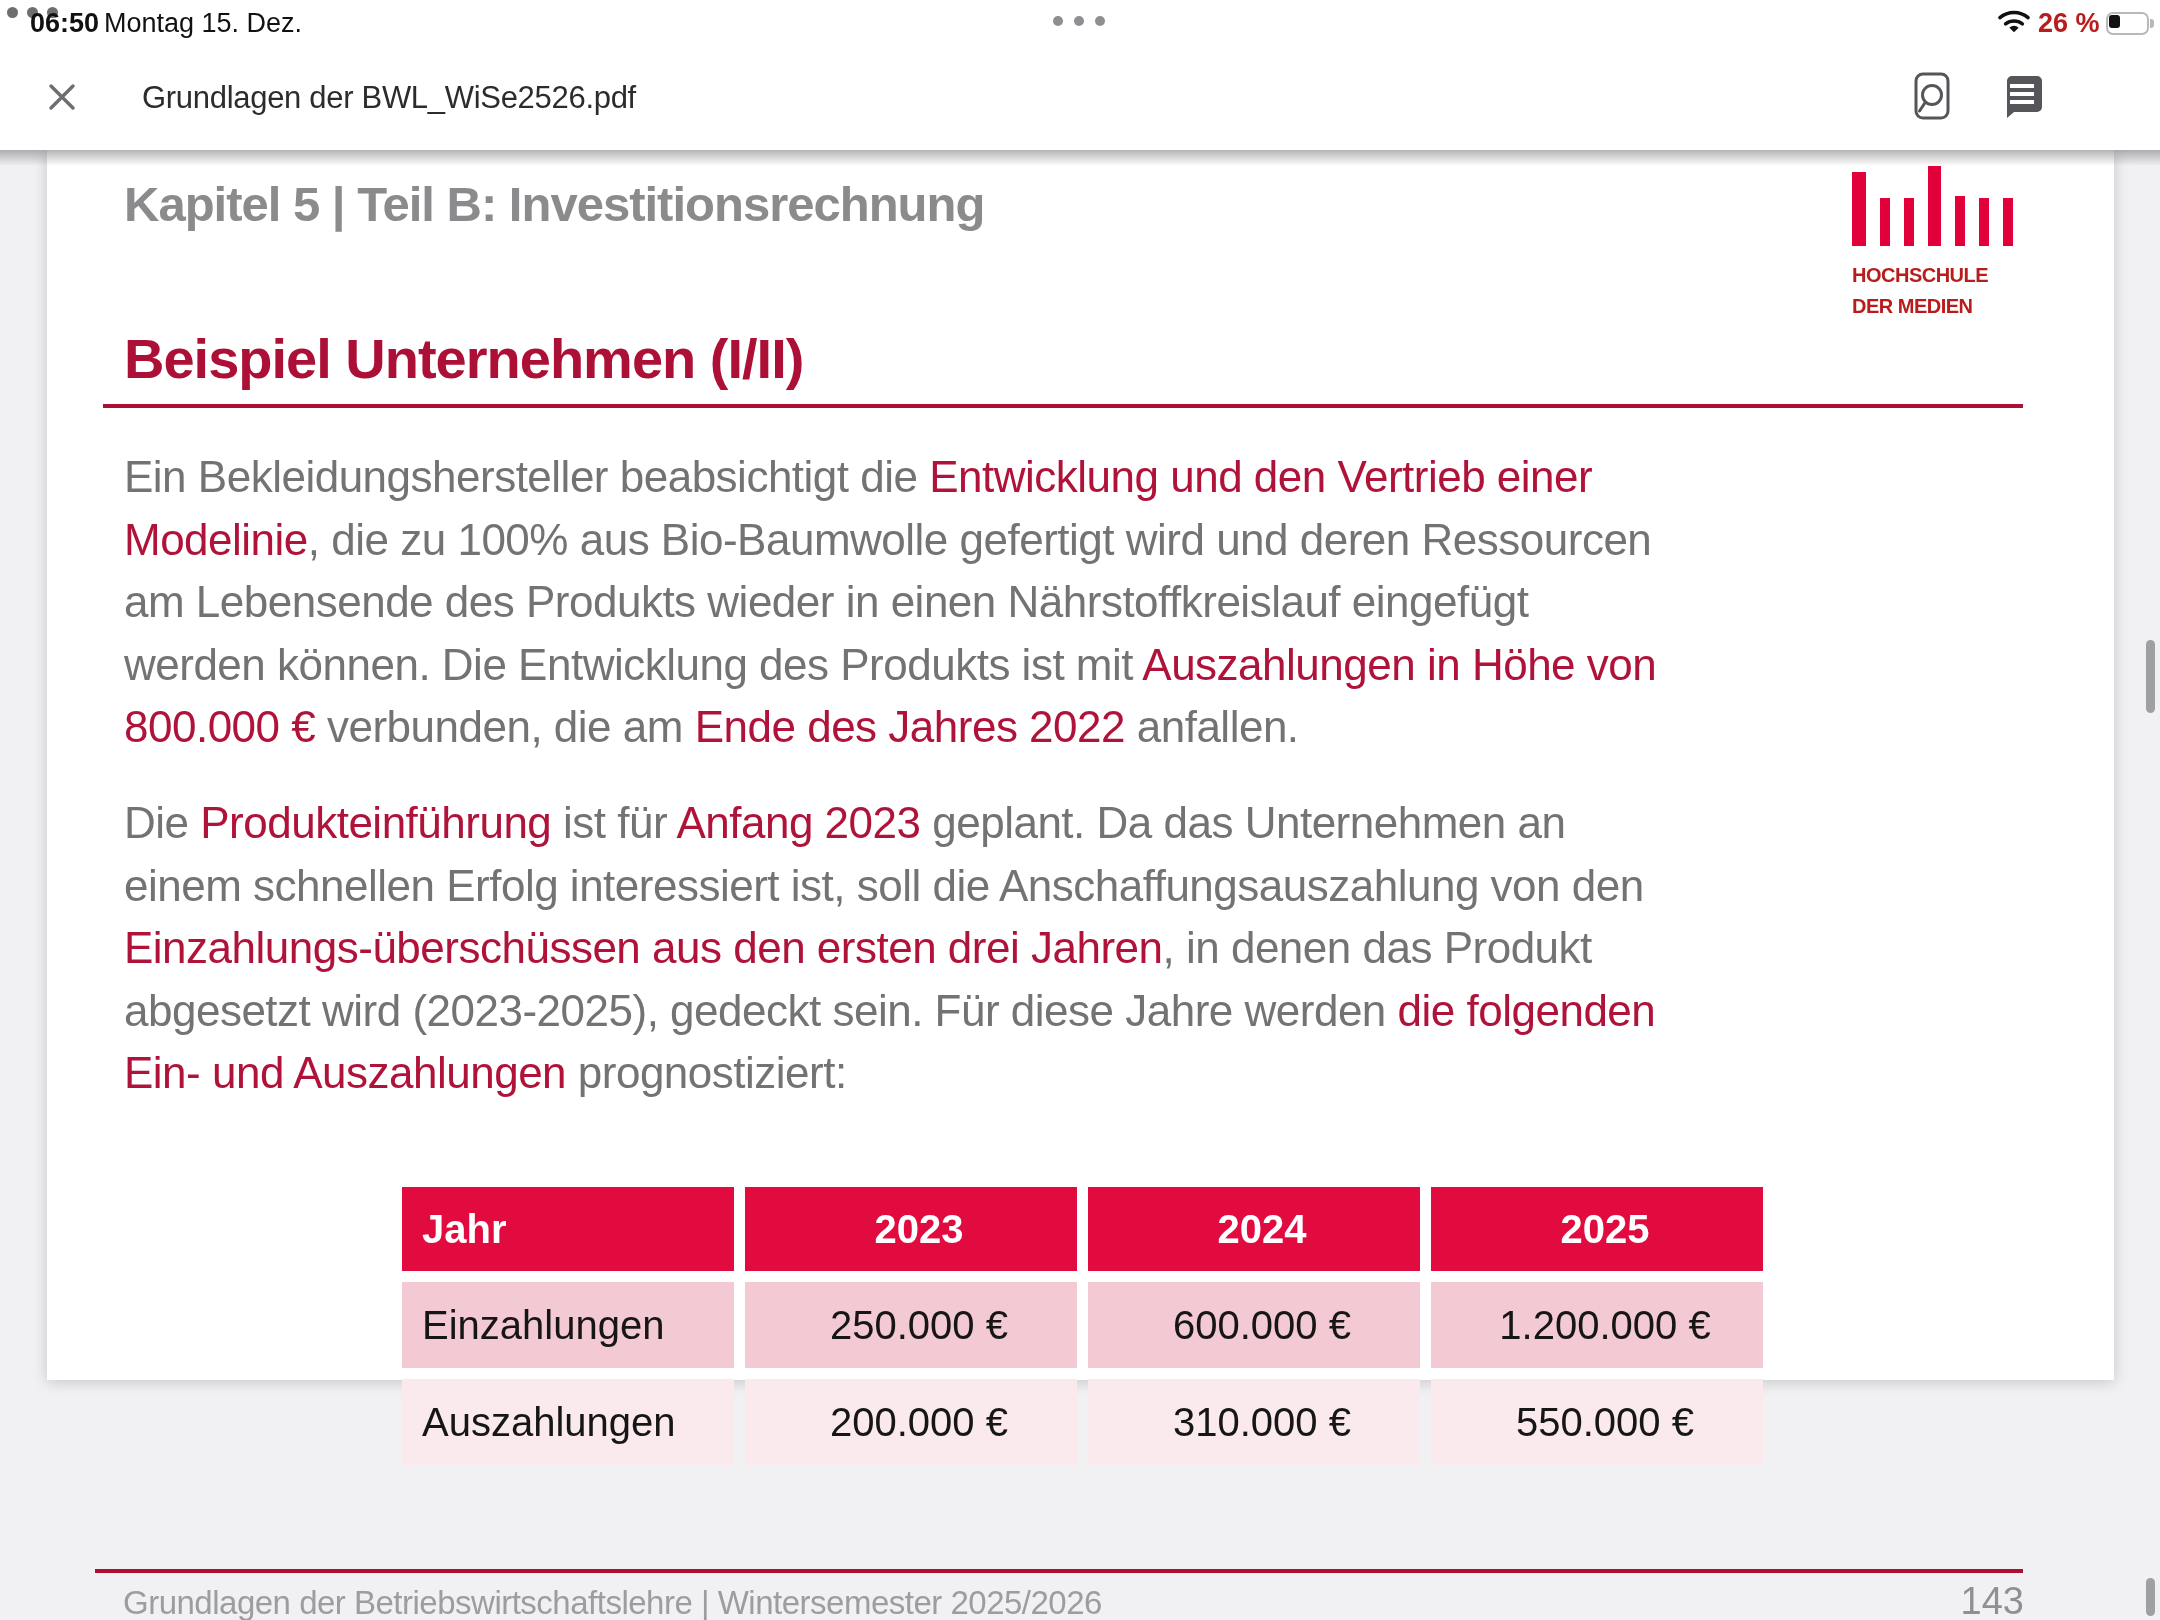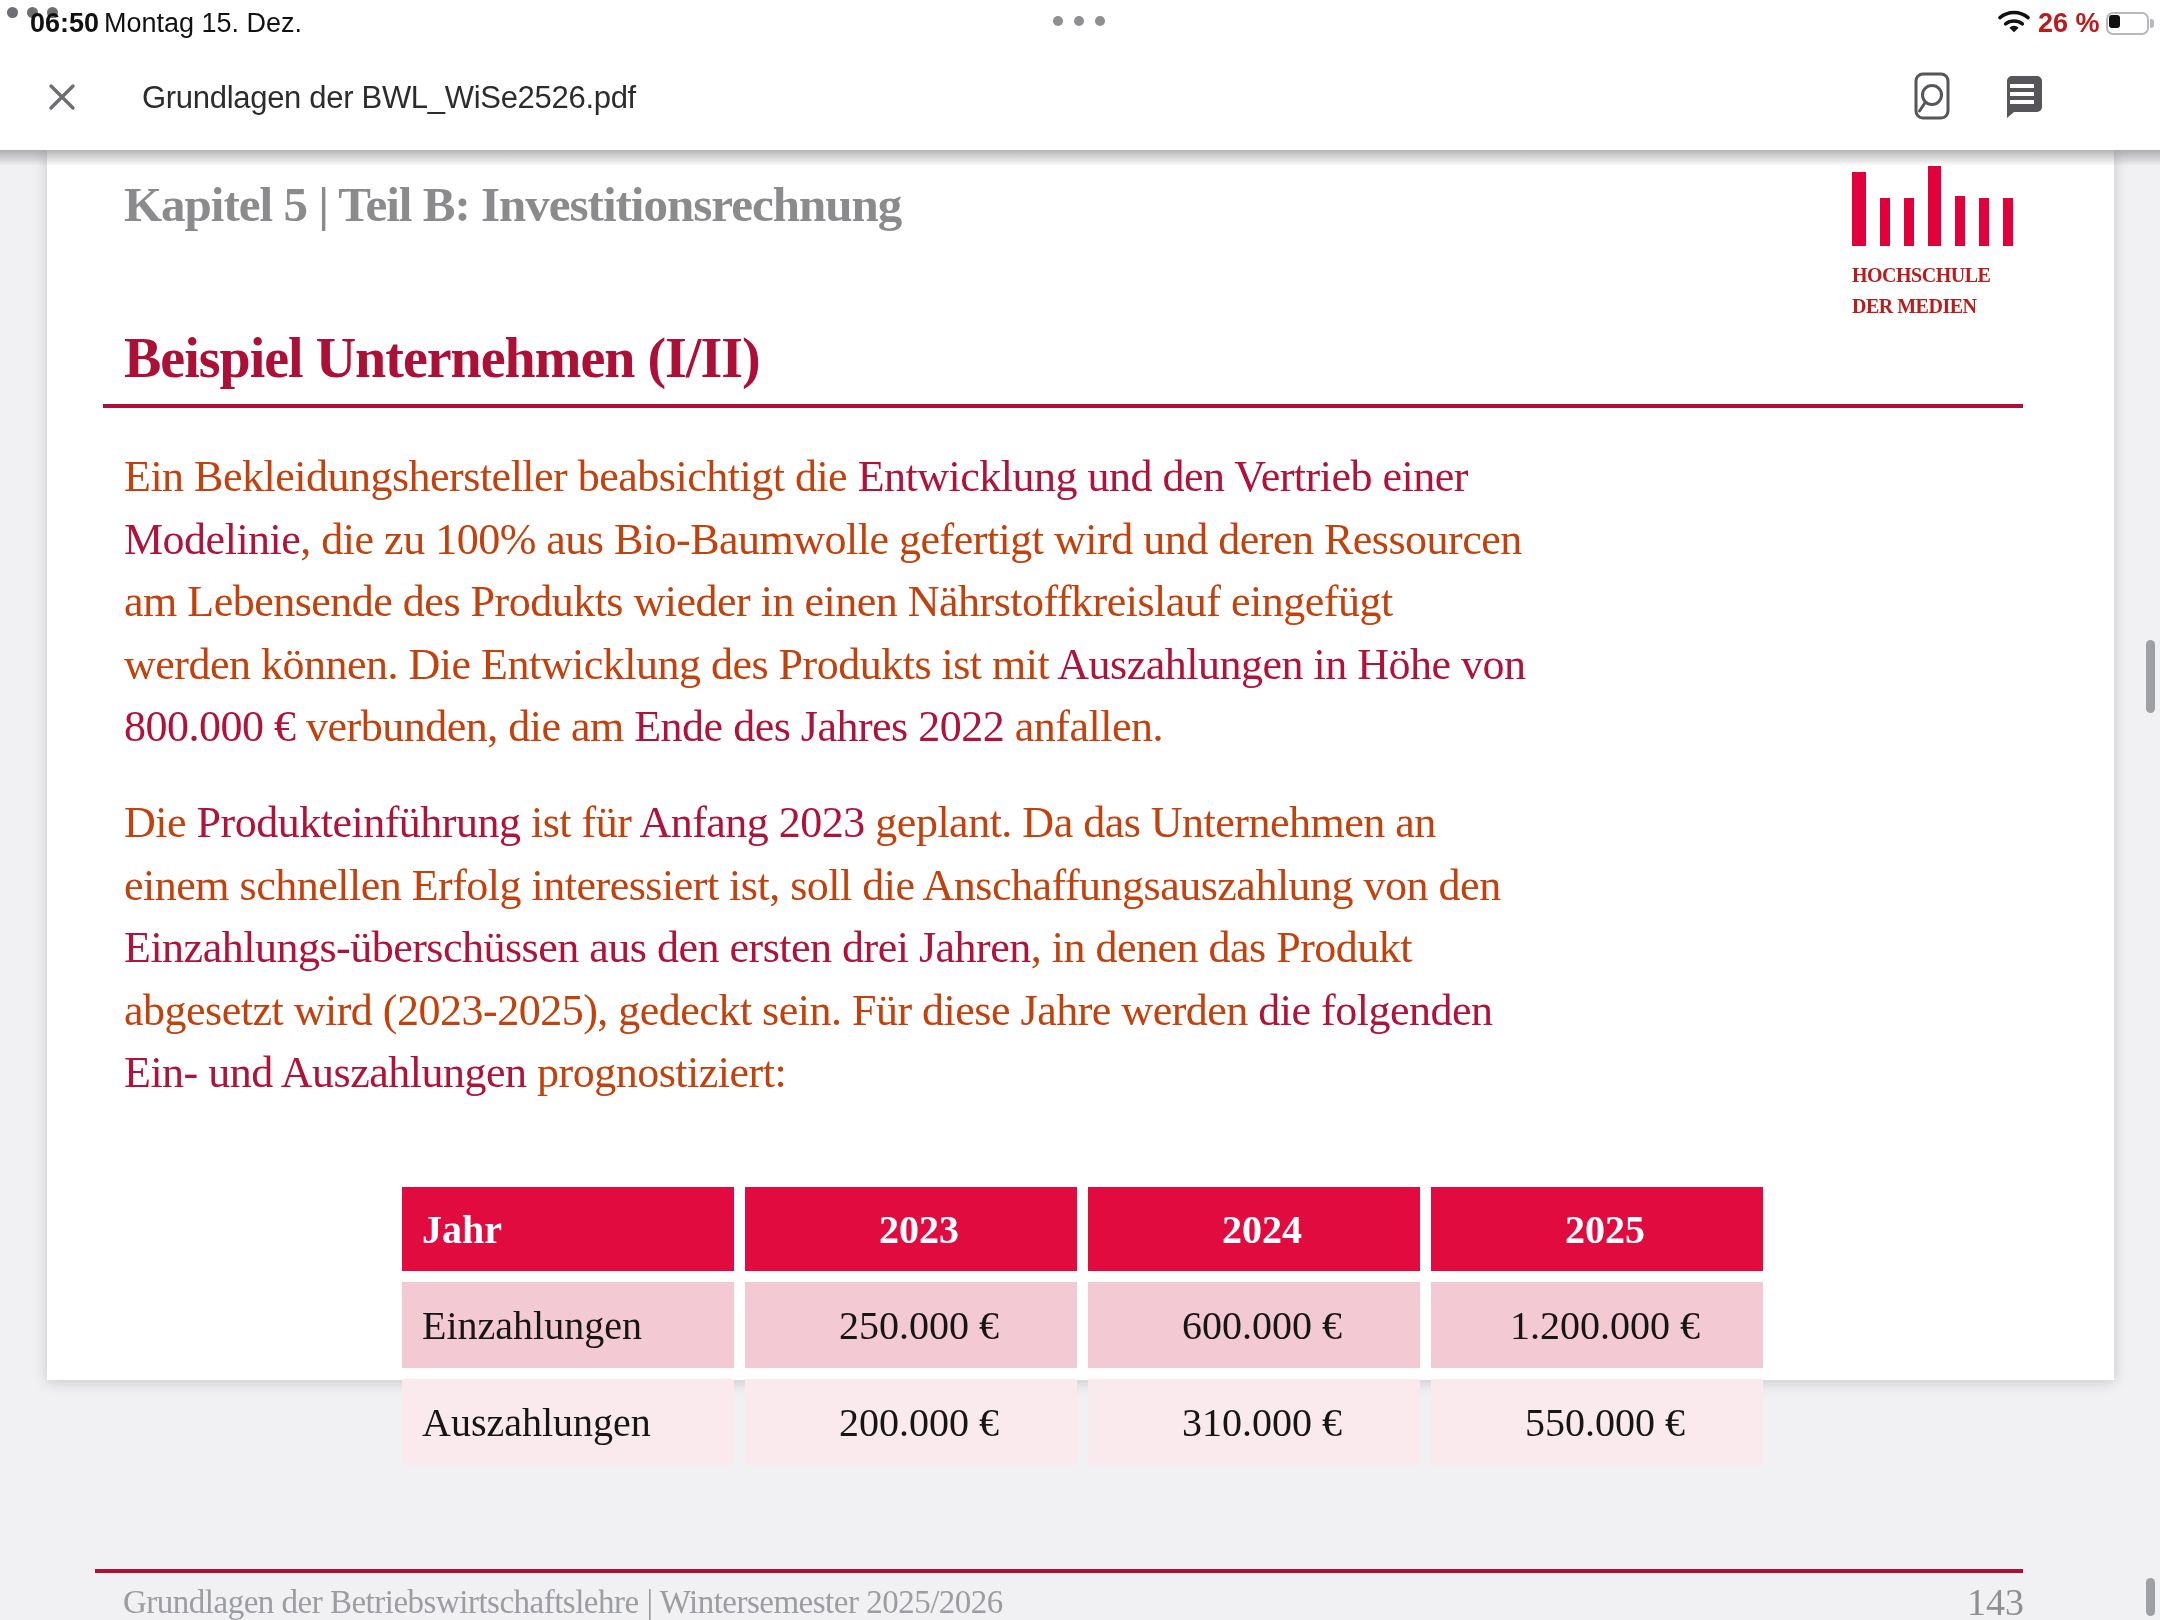--- a/index.html
+++ b/index.html
@@ -30,34 +30,34 @@
   .tb-close{position:absolute;left:40px;top:76px;width:44px;height:44px;background:none;border:none;cursor:pointer;}
   .tb-title{position:absolute;left:142px;top:80px;font-size:31px;color:#2c2c2e;letter-spacing:-.3px;}
   .tb-btn{position:absolute;top:70px;width:52px;height:52px;background:none;border:none;cursor:pointer;}
   .tb-search{left:1906px;}
   .tb-annot{left:1996px;}
   .tb-more{left:2080px;top:86px;width:64px;height:24px;background:none;border:none;cursor:pointer;display:flex;gap:9px;align-items:center;justify-content:center;}
   .tb-more i{width:11px;height:11px;border-radius:50%;background:#6d6d72;}
 
   
   .pdf-page{position:absolute;left:47px;top:150px;width:2067px;height:1230px;background:#ffffff;
-     box-shadow:0 2px 14px rgba(0,0,0,.18);font-family:Liberation Serif, serif;}
+     box-shadow:0 2px 14px rgba(0,0,0,.18);}
   .kicker{position:absolute;left:77px;top:26px;font-size:49px;font-weight:700;letter-spacing:-1px;color:var(--kicker-gray);}
   .logo{position:absolute;left:1805px;top:16px;width:215px;}
   .logo-bars{display:flex;align-items:flex-end;gap:14px;height:80px;}
   .logo-bar{background:var(--logo-red);}
   .logo-text{margin-top:14px;font-size:20px;font-weight:700;letter-spacing:-.5px;color:#b91c1c;line-height:31px;}
   .slide-title{position:absolute;left:77px;top:176px;font-size:56px;font-weight:700;letter-spacing:-1px;color:var(--accent-red);}
   .title-rule{position:absolute;left:56px;top:254px;width:1920px;height:4px;background:var(--accent-red);}
   .para{position:absolute;left:77px;width:1945px;font-size:44px;line-height:62.5px;letter-spacing:-.5px;
      color:#161616;white-space:pre-wrap;}
   .para-1{top:296px;}
   .para-2{top:642px;}
   .seg-red{color:var(--body-red);}
-  .seg-black{color:#c2410c;}
+  .seg-black{color:#737373;}
 
   
   .cf-table{position:absolute;left:355px;top:1009px;display:grid;
      grid-template-columns:332px 332px 332px 332px;grid-template-rows:84px 86px 86px;gap:11px;margin-top:28px;}
   .cf-cell{display:flex;align-items:center;justify-content:center;font-size:40px;color:#161616;white-space:nowrap;padding-left:16px;}
   .cf-cell.first{justify-content:flex-start;padding-left:20px;}
   .cf-head{background:var(--table-header-red);color:#fff;font-weight:700;}
   .cf-r1{background:var(--row-pink);}
   .cf-r2{background:var(--row-pink-light);}
 

